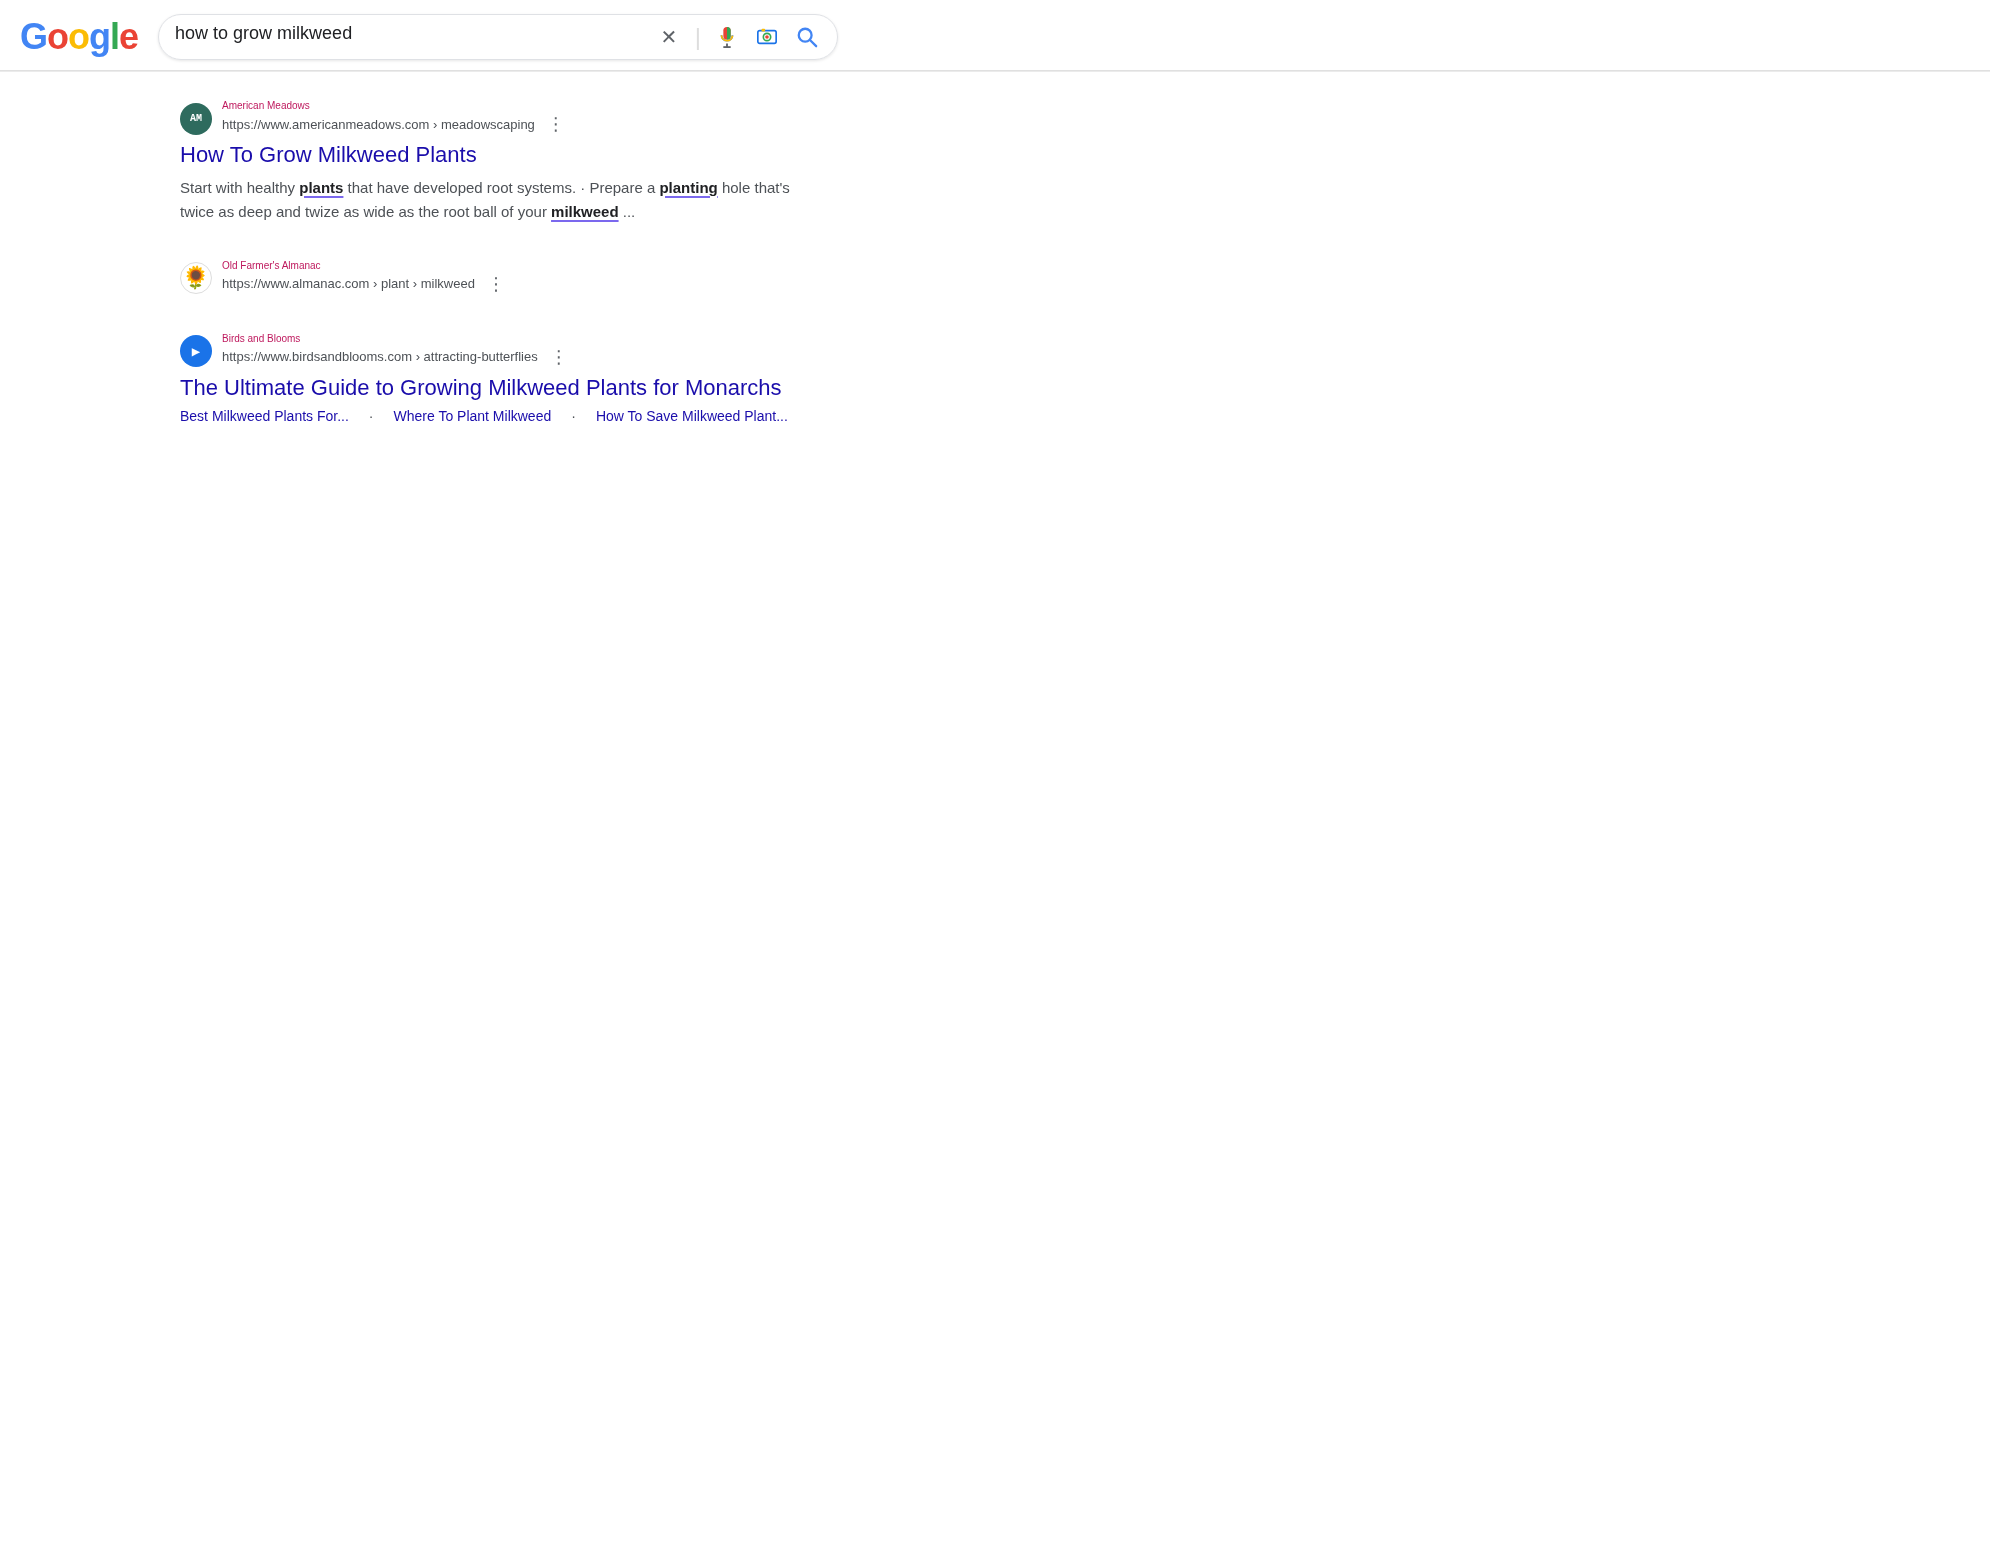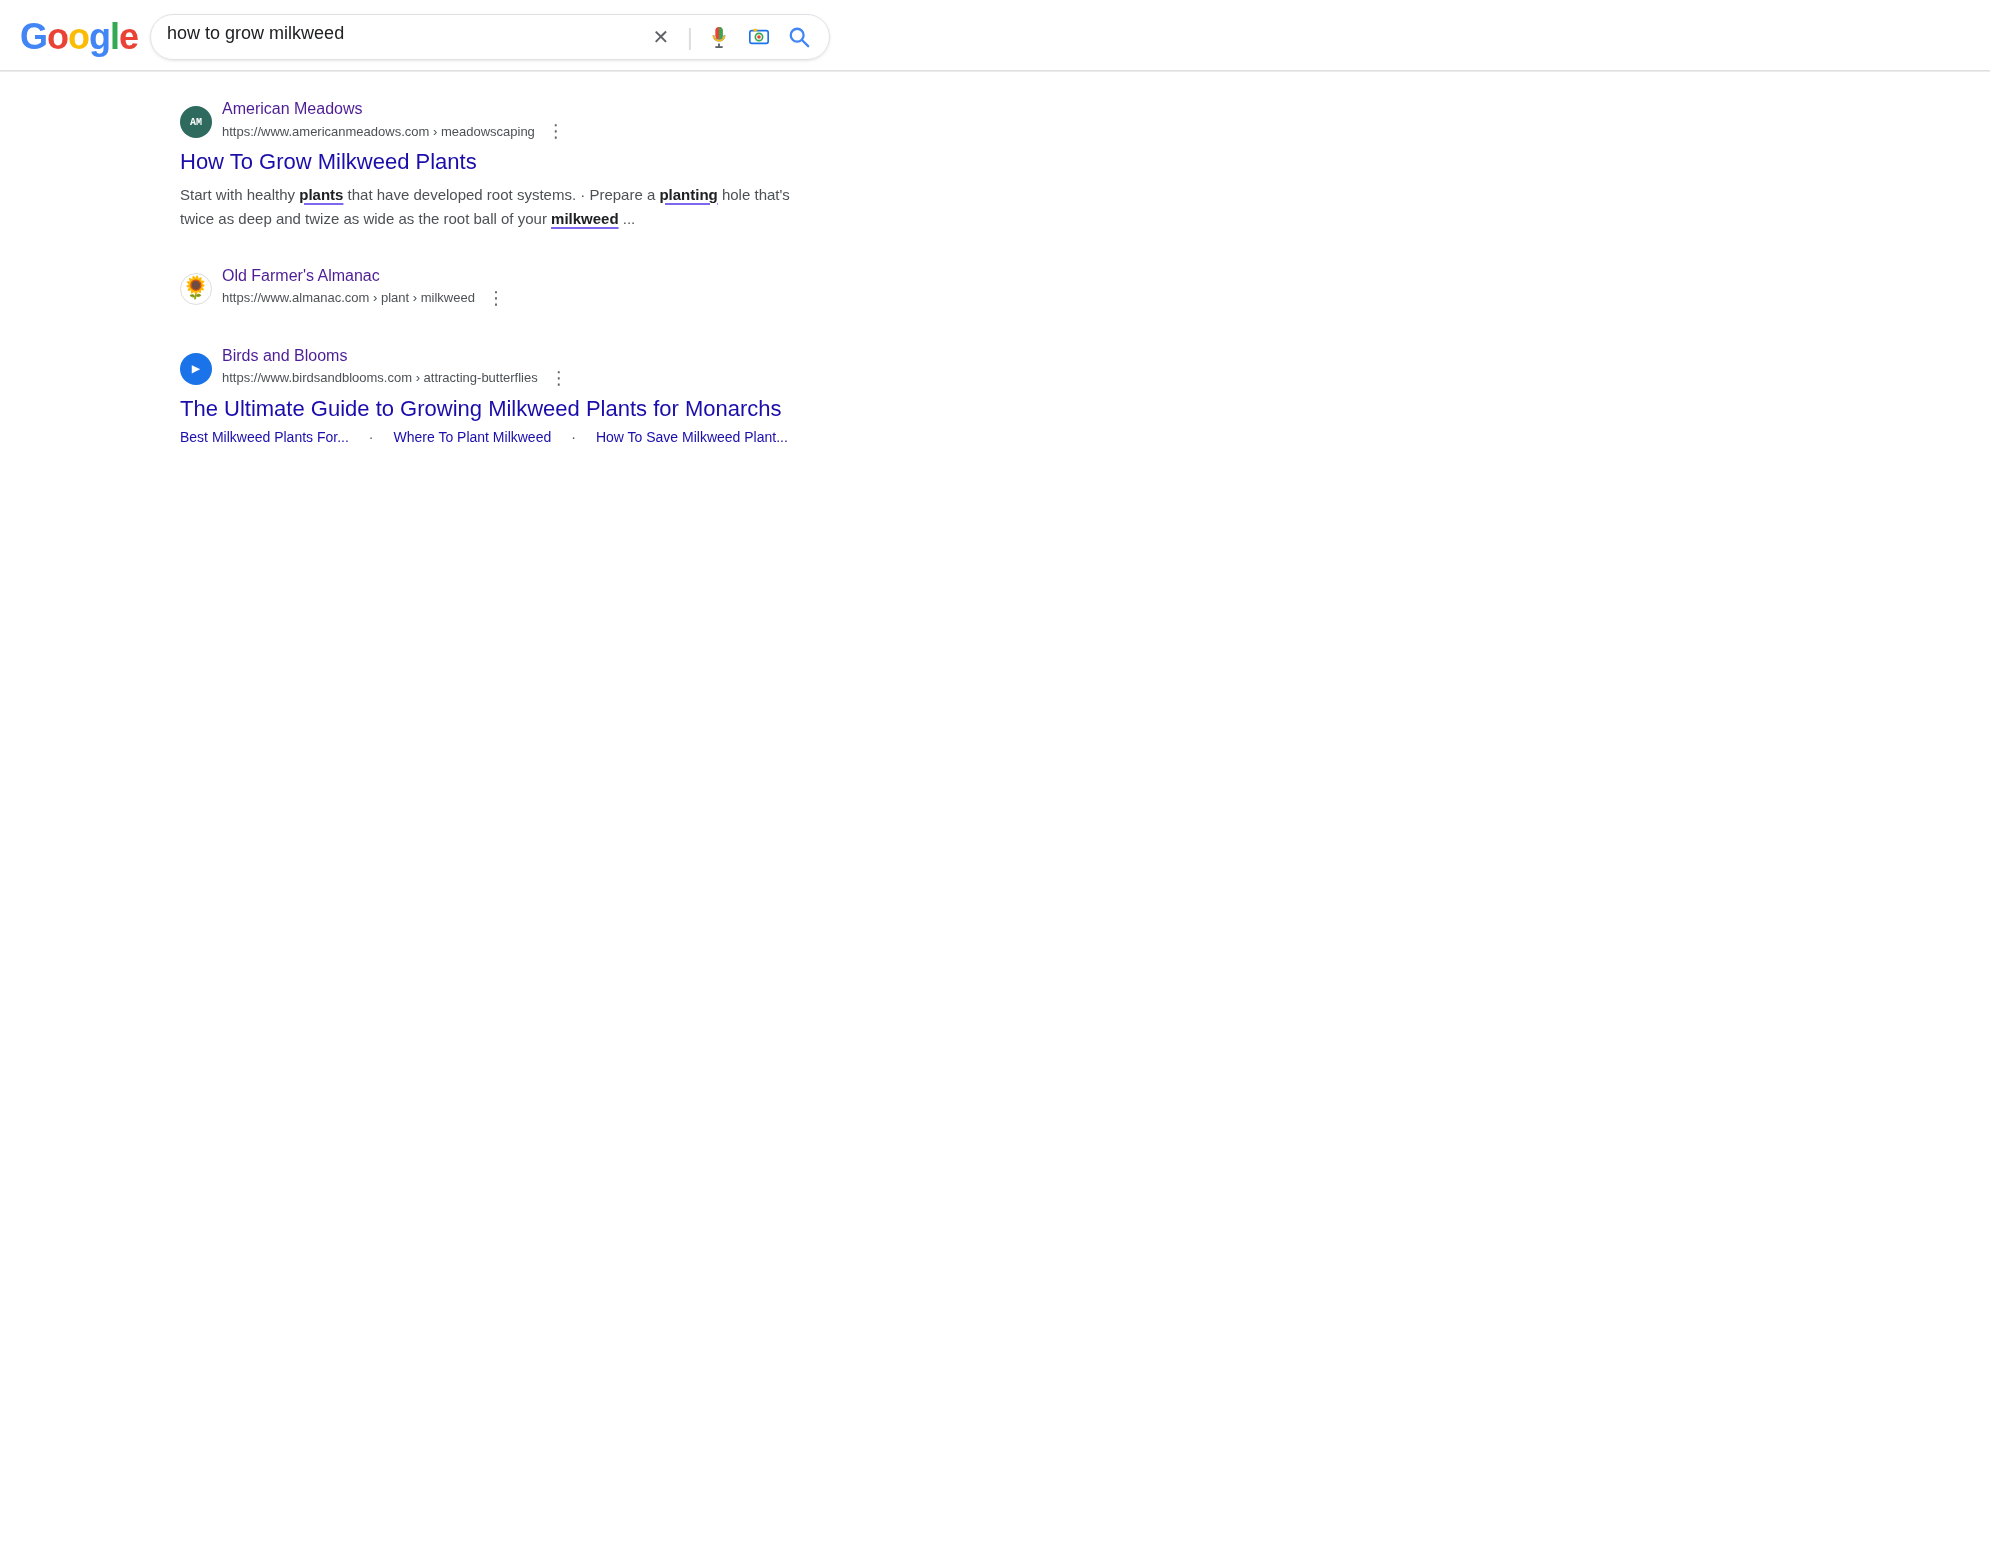--- a/index.html
+++ b/index.html
@@ -9,21 +9,21 @@
       color: #202124;
       font-size: 16px;
     }
 
     
     .header {
       display: flex;
       align-items: center;
       padding: 14px 20px 10px 20px;
       border-bottom: 1px solid #e0e0e0;
-      gap: 12px;
+      gap: 20px;
     }
 
     .google-logo {
       font-size: 36px;
       font-weight: bold;
       letter-spacing: -1px;
       white-space: nowrap;
       flex-shrink: 0;
     }
     .g-blue { color: #4285F4; }
@@ -123,22 +123,22 @@
       color: white;
       font-size: 14px;
     }
 
     .source-info {
       display: flex;
       flex-direction: column;
     }
 
     .source-name {
-      font-size: 16px;
-      color: #4c1d95;
+      font-size: 10px;
+      color: #be185d;
       font-weight: 500;
     }
 
     .source-url-row {
       display: flex;
       align-items: center;
       gap: 8px;
     }
 
     .source-url {

